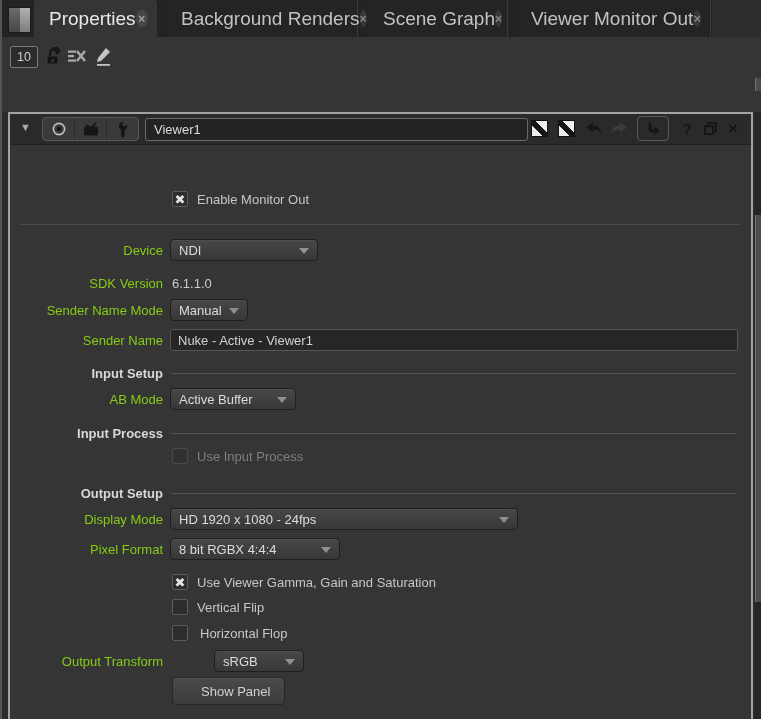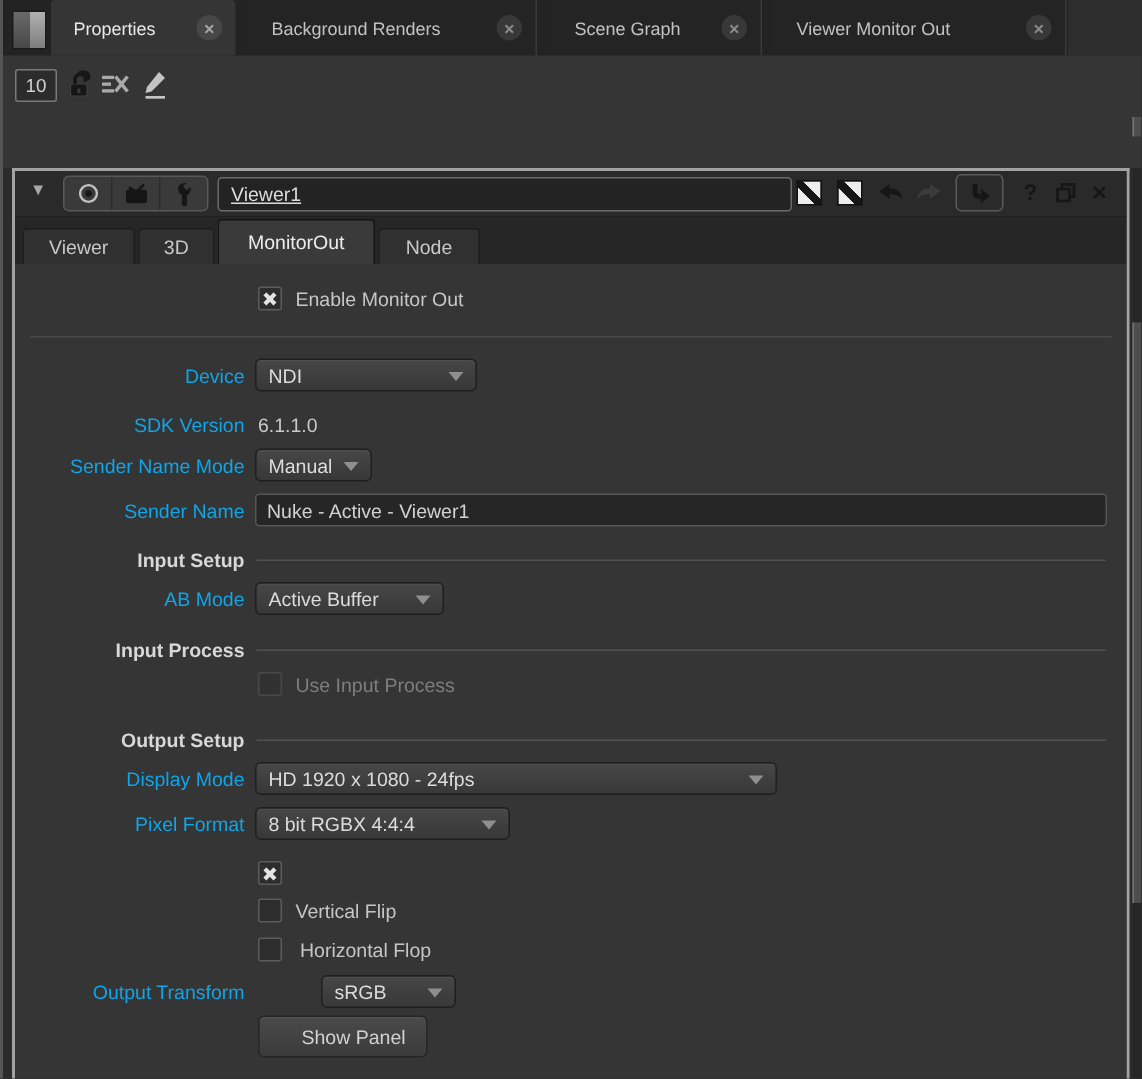--- a/index.html
+++ b/index.html
@@ -10,21 +10,21 @@
     font-size:13px;color:#c6c6c6;
     -webkit-font-smoothing:antialiased;
   }
   
   .tabbar{position:absolute;left:0;top:0;width:761px;height:37px;background:#2d2d2d;}
   .tabbar-under{position:absolute;left:0;top:0;width:712px;height:37px;background:#232323;}
   .pane-icon{position:absolute;left:8px;top:7px;width:21px;height:24px;border:1px solid #1a1a1a;border-radius:2px;display:flex;cursor:pointer;}
   .pane-icon .ph-l{width:50%;height:100%;background:linear-gradient(#6a6a6a,#474747);}
   .pane-icon .ph-r{width:50%;height:100%;background:linear-gradient(#b0b0b0,#7e7e7e);}
   .wtab{position:absolute;top:0;height:37px;display:flex;align-items:center;cursor:pointer;box-sizing:border-box;}
-  .wtab .wlab{padding-left:15px;white-space:nowrap;color:#c2c2c2;font-size:12px;}
+  .wtab .wlab{padding-left:15px;white-space:nowrap;color:#c2c2c2;font-size:19px;}
   .wtab .wclose{margin-left:auto;margin-right:9px;width:17px;height:17px;border-radius:50%;
     background:#383838;color:#8a8a8a;display:flex;align-items:center;justify-content:center;
     font-size:12px;font-weight:bold;line-height:1;cursor:pointer;}
   .wtab.inactive{background:#242424;border-right:1px solid #3a3a3a;}
   .wtab.active{background:#353535;border-radius:3px 3px 0 0;z-index:2;}
   .wtab.active .wlab{color:#e8e8e8;}
   .wtab.active .wclose{background:#474747;color:#a4a4a4;}
   
   .toolstrip{position:absolute;left:0;top:37px;width:761px;height:75px;background:#353535;}
   .count-box{position:absolute;left:10px;top:9px;width:26px;height:20px;background:#2c2c2c;
@@ -37,37 +37,37 @@
   .panel{position:absolute;left:8px;top:112px;width:745px;height:640px;box-sizing:border-box;
     border:2px solid #a2a2a2;border-bottom:none;background:#353535;}
   .phead{position:absolute;left:0;top:0;right:0;height:30px;background:#2a2a2a;border-bottom:1px solid #202020;}
   .collapse-tri{position:absolute;left:10px;top:8px;font-size:11px;color:#a8a8a8;cursor:pointer;line-height:1;}
   .hgroup{position:absolute;left:32px;top:3px;width:97px;height:24px;background:#3a3a3a;border:1px solid #585858;
     border-radius:4px;display:flex;box-sizing:border-box;}
   .hgroup .hbtn{flex:1;display:flex;align-items:center;justify-content:center;cursor:pointer;border-right:1px solid #2c2c2c;}
   .hgroup .hbtn:last-child{border-right:none;}
   .title-field{position:absolute;left:135px;top:4px;width:365px;height:21px;background:#232323;
     border:1px solid #6a6a6a;border-radius:3px;color:#dcdcdc;font-size:13px;padding:0 8px;
-    font-family:"Liberation Sans","DejaVu Sans",sans-serif;box-sizing:content-box;text-decoration:underline;}
+    font-family:"Liberation Sans","DejaVu Sans",sans-serif;box-sizing:content-box;}
   .hic{position:absolute;top:3px;width:23px;height:23px;display:flex;align-items:center;justify-content:center;cursor:pointer;}
   .diag{width:15px;height:15px;border:1px solid #111;
     background:linear-gradient(45deg,#ededed 0 36%,#161616 36% 62%,#ededed 62% 100%);}
   .revert-btn{position:absolute;left:627px;top:2px;width:32px;height:25px;border:1px solid #5a5a5a;border-radius:4px;
     display:flex;align-items:center;justify-content:center;cursor:pointer;box-sizing:border-box;}
   .htxt{color:#161616;font-weight:bold;font-size:15px;line-height:1;}
   
   .ptabs{position:absolute;left:0;top:31px;right:0;height:31px;background:#262626;}
   .ptab{position:absolute;bottom:0;height:24px;background:#303030;border:1px solid #1d1d1d;border-bottom:none;
     border-radius:3px 3px 0 0;display:flex;align-items:center;justify-content:center;color:#c8c8c8;
     cursor:pointer;box-sizing:border-box;font-size:13px;}
   .ptab.active{height:30px;background:#3a3a3a;color:#ececec;border-color:#141414;z-index:2;}
   
   .content{position:absolute;left:0;top:62px;right:0;bottom:0;background:#353535;}
   .crow{position:absolute;left:0;right:10px;height:24px;display:flex;align-items:center;}
-  .lbl{width:153px;text-align:right;color:#0ea5e9;flex:none;white-space:nowrap;}
+  .lbl{width:153px;text-align:right;color:#84cc16;flex:none;white-space:nowrap;}
   .lbl.bold{font-weight:bold;color:#d8d8d8;}
   .ctrl{margin-left:7px;}
   .val{margin-left:9px;color:#c9c9c9;}
   .sline{flex:1;height:1px;background:#535353;margin-left:8px;margin-right:4px;}
   .divider{position:absolute;left:10px;right:10px;height:1px;background:#4a4a4a;}
   
   .dd{position:relative;display:inline-flex;align-items:center;height:22px;
     background:linear-gradient(#474747,#383838);border:1px solid #1f1f1f;border-radius:4px;
     color:#dcdcdc;padding-left:8px;cursor:pointer;box-sizing:border-box;box-shadow:0 1px 0 rgba(255,255,255,0.04) inset;}
   .dd .arr{position:absolute;right:8px;top:50%;margin-top:-2px;width:0;height:0;
@@ -228,34 +228,20 @@
           <rect x="5" y="2" width="8" height="8" fill="none" stroke="#161616" stroke-width="1.8"></rect>
           <rect x="2" y="5" width="8" height="8" fill="#2a2a2a" stroke="#161616" stroke-width="1.8"></rect>
         </svg>
       </span>
     </span>
     <span class="hic" style="left:714px;width:18px;">
       <span class="htxt" style="font-size:17px;">×</span>
     </span>
   </div>
 
-  <div class="ptabs">
-    <div class="ptab" style="left:5px;width:75px;">
-      <span>Viewer</span>
-    </div>
-    <div class="ptab" style="left:82px;width:51px;">
-      <span>3D</span>
-    </div>
-    <div class="ptab active" style="left:135px;width:105px;">
-      <span>MonitorOut</span>
-    </div>
-    <div class="ptab" style="left:242px;width:68px;">
-      <span>Node</span>
-    </div>
-  </div>
 
   <div class="content">
 
     <div class="chkrow" style="left:162px;top:15px;">
       <span class="cb">
           <span>✖</span>
         </span>
       <span class="cblab">Enable Monitor Out</span>
     </div>
 
@@ -328,20 +314,21 @@
       <span class="dd ctrl" style="width:170px;">
         <span>8 bit RGBX 4:4:4</span>
         <span class="arr"></span>
       </span>
     </div>
 
     <div class="chkrow" style="left:162px;top:398px;">
       <span class="cb">
           <span>✖</span>
         </span>
+      <span class="cblab">Use Viewer Gamma, Gain and Saturation</span>
     </div>
 
     <div class="chkrow" style="left:162px;top:423px;">
       <span class="cb"></span>
       <span class="cblab">Vertical Flip</span>
     </div>
 
     <div class="chkrow" style="left:162px;top:449px;gap:12px;">
       <span class="cb"></span>
       <span class="cblab">Horizontal Flop</span>

